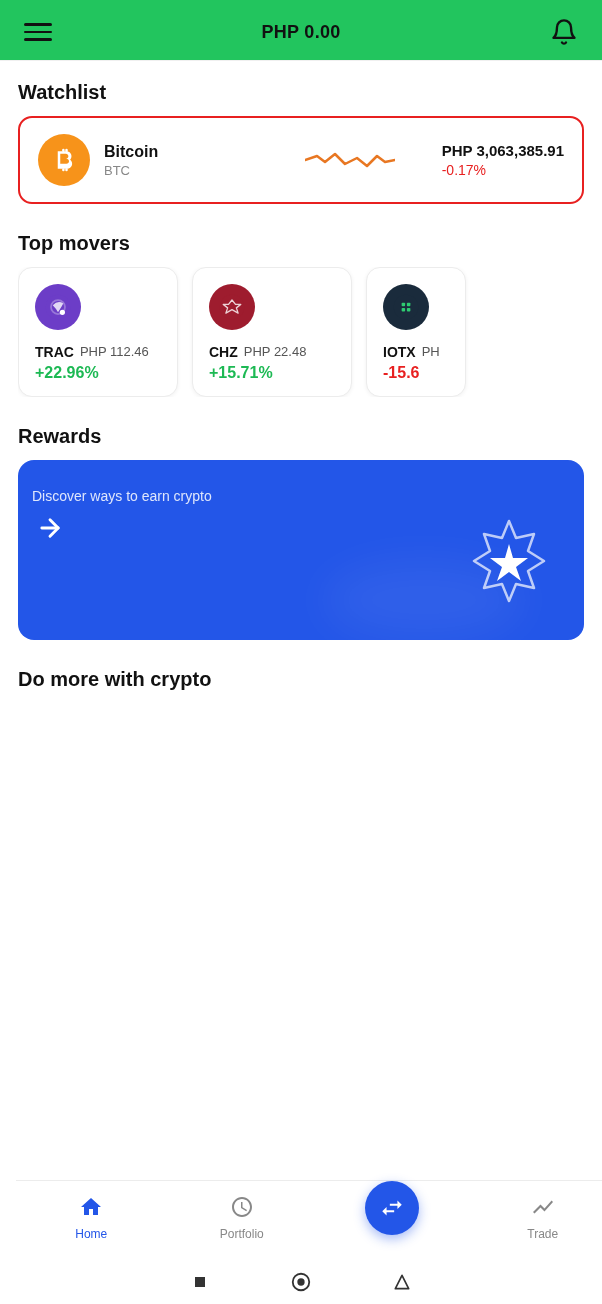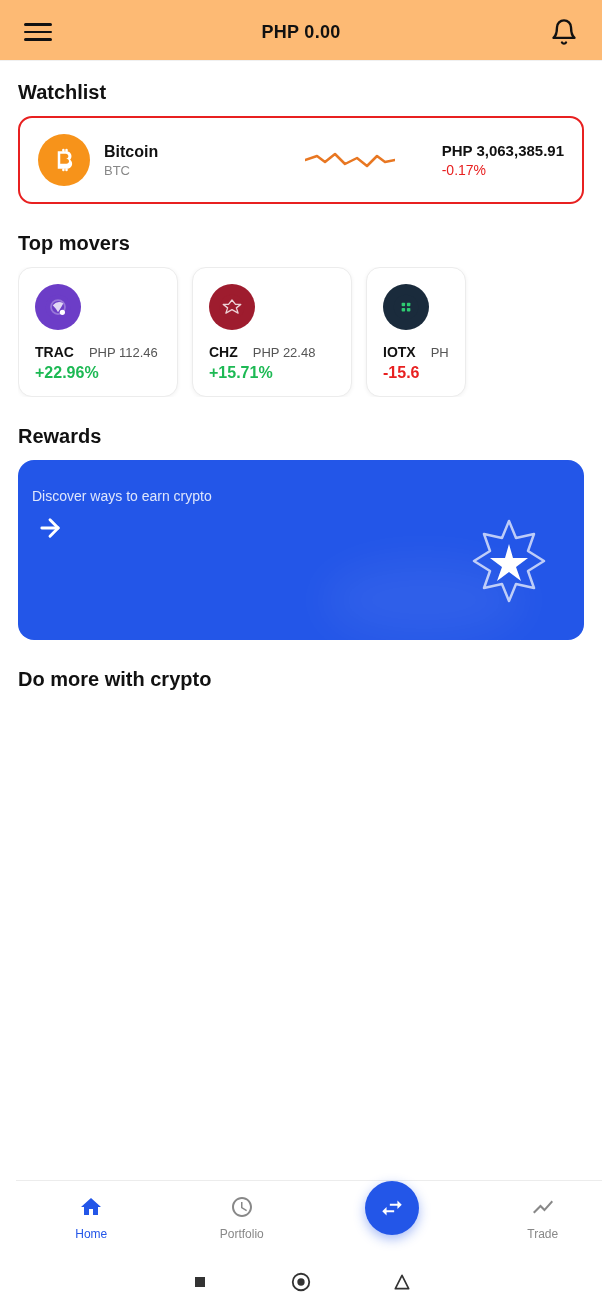--- a/index.html
+++ b/index.html
@@ -12,21 +12,21 @@
       overflow-x: hidden;
       position: relative;
     }
 
     
     .header {
       display: flex;
       align-items: center;
       justify-content: space-between;
       padding: 18px 24px 14px;
-      background: #fdba74;
+      background: #22c55e;
       border-bottom: 1px solid #f0f0f0;
     }
     .header-title {
       font-size: 18px;
       font-weight: 600;
       color: #111;
       letter-spacing: 0.3px;
     }
     .hamburger-icon {
       display: flex;
@@ -125,21 +125,21 @@
       height: 46px;
       border-radius: 50%;
       display: flex;
       align-items: center;
       justify-content: center;
       margin-bottom: 14px;
     }
     .mover-icon-trac { background: #6c3dc7; }
     .mover-icon-chz { background: #9e1c2e; }
     .mover-icon-iotx { background: #1a2b3c; }
-    .mover-row { display: flex; align-items: center; gap: 15px; flex-wrap: wrap; }
+    .mover-row { display: flex; align-items: flex-start; gap: 6px; flex-wrap: wrap; }
     .mover-ticker { font-size: 14px; font-weight: 700; color: #111; }
     .mover-price { font-size: 13px; color: #555; }
     .mover-change-pos { font-size: 16px; font-weight: 700; color: #1db954; margin-top: 4px; }
     .mover-change-neg { font-size: 16px; font-weight: 700; color: #e82020; margin-top: 4px; }
 
     
     .rewards-section { margin-bottom: 28px; }
     .rewards-card {
       background: #2356e8;
       border-radius: 16px;

